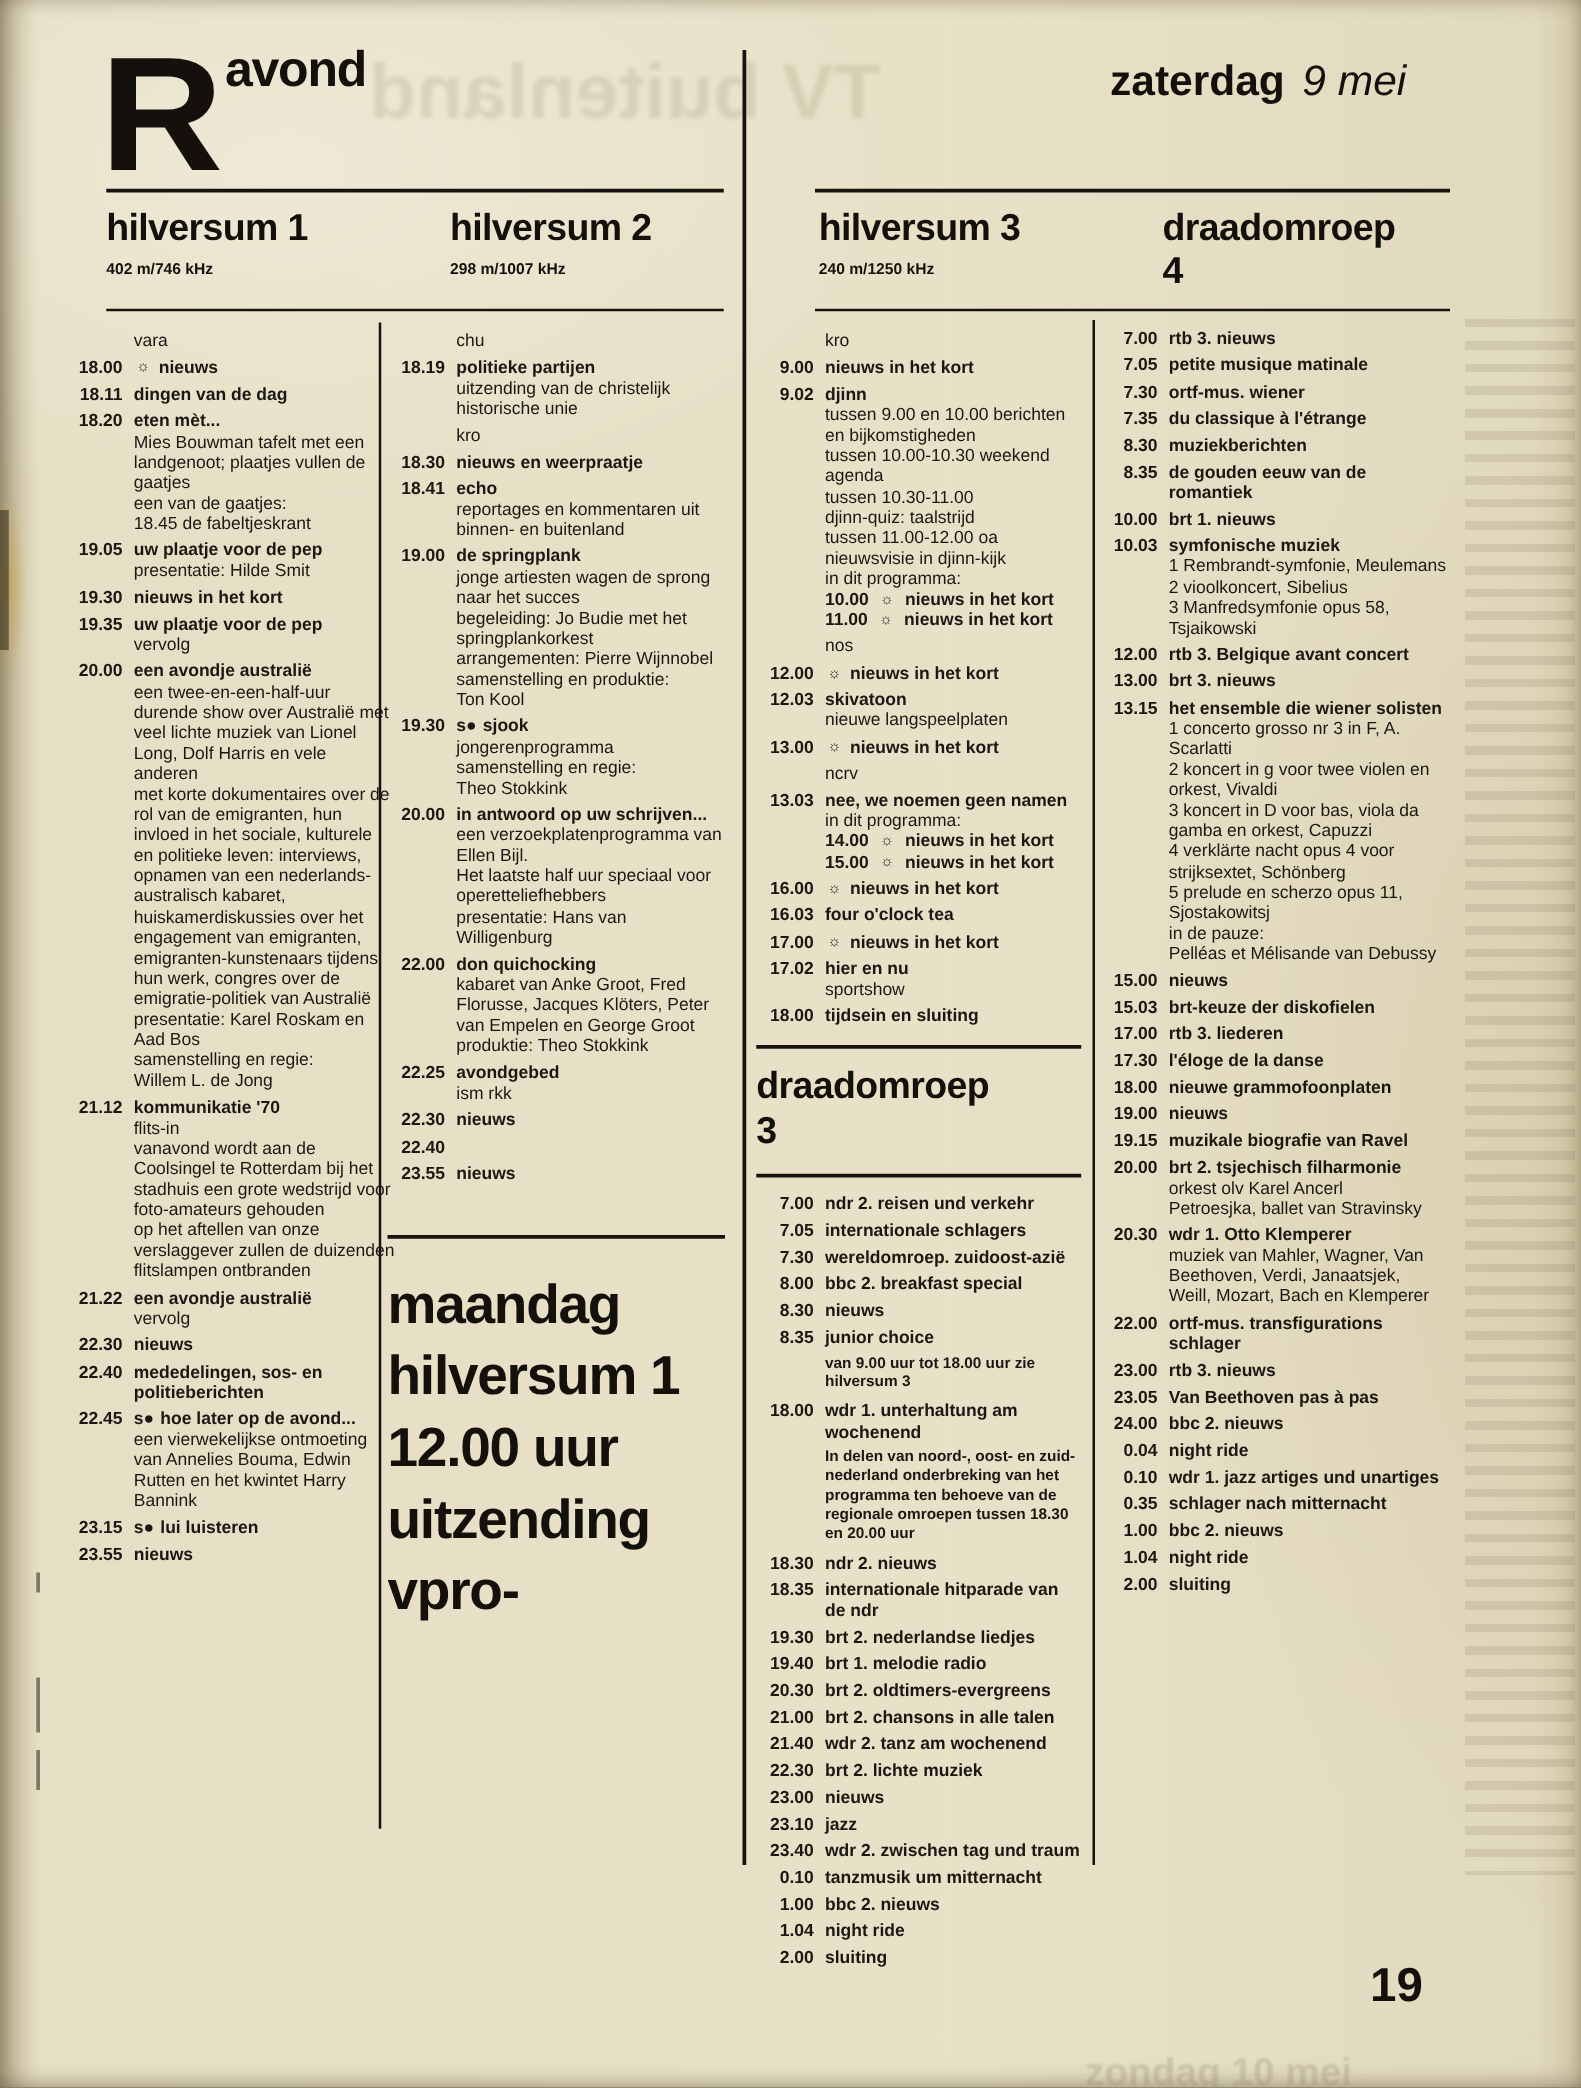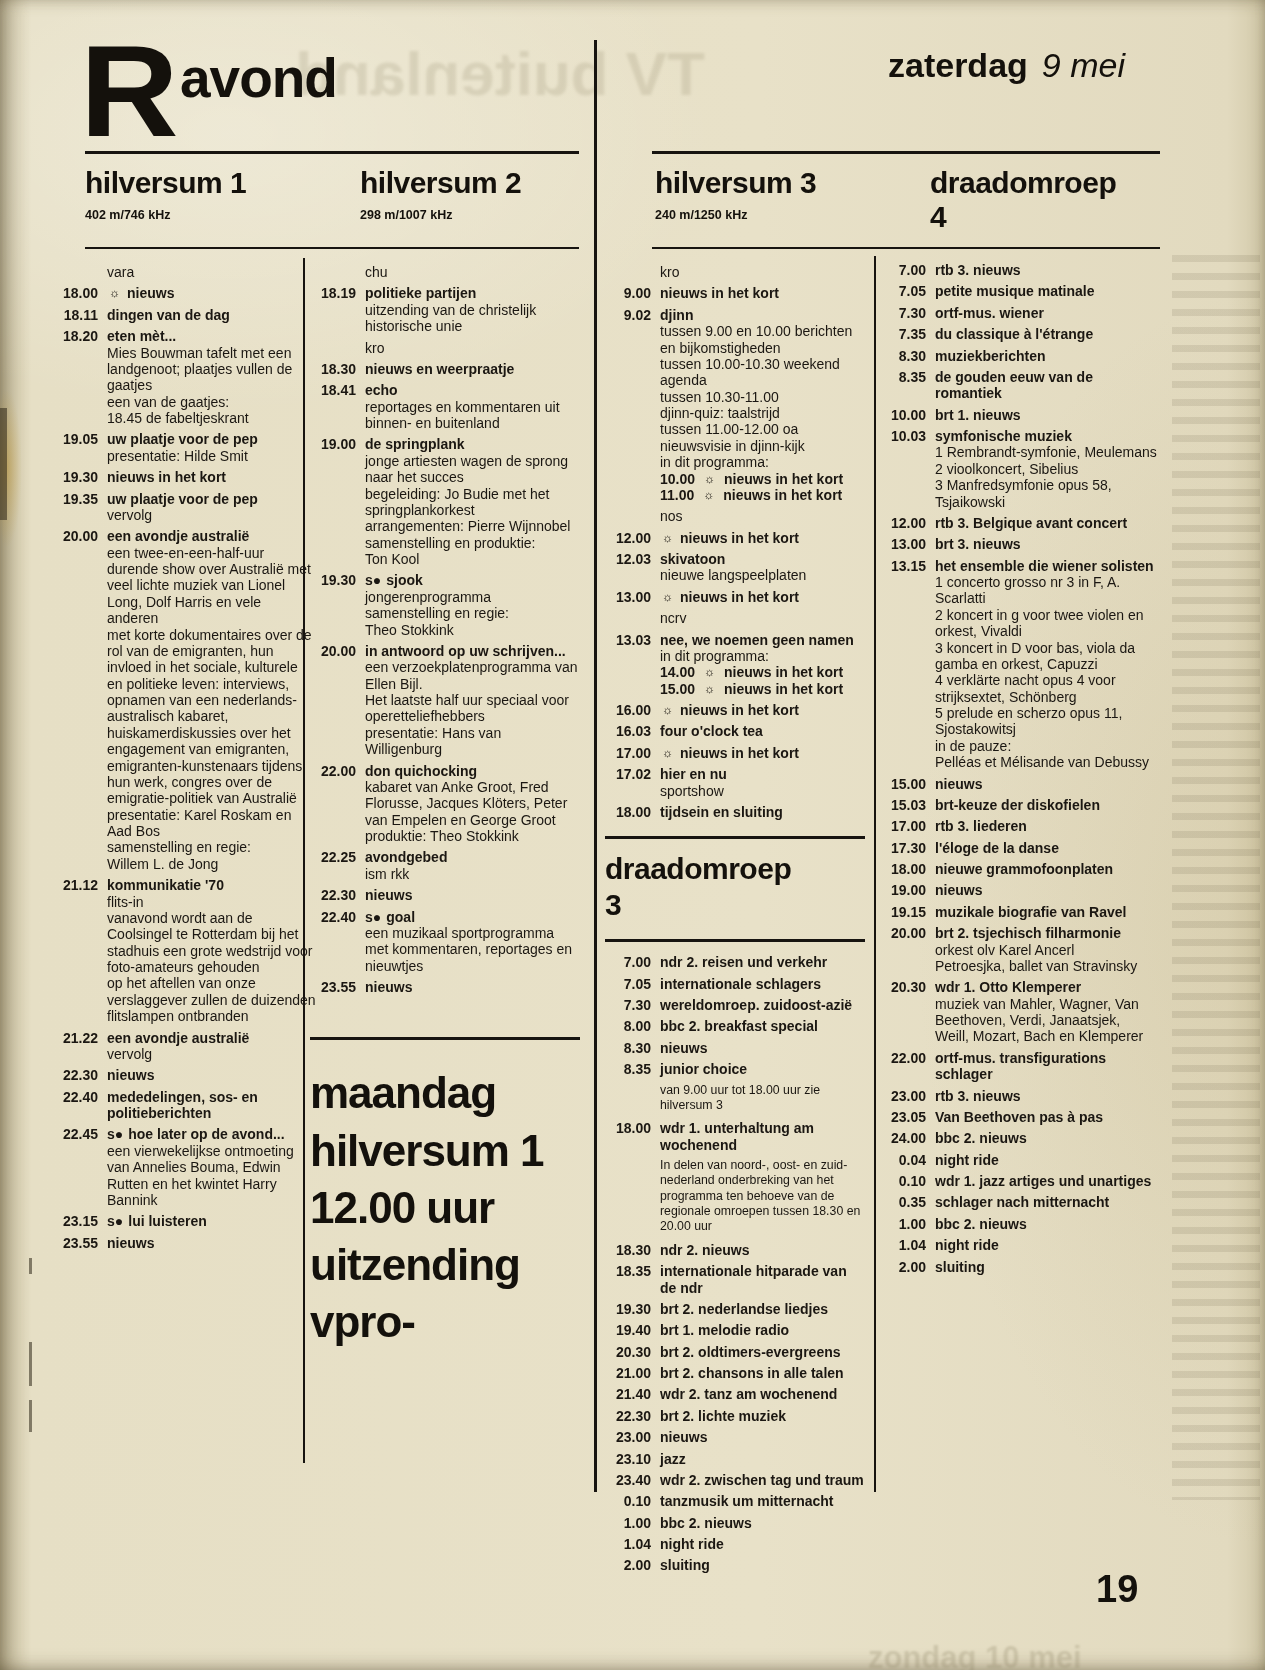--- a/index.html
+++ b/index.html
@@ -16,21 +16,21 @@
       linear-gradient(90deg, #c9bf9f 0%, #e6dfc5 2.5%, #e8e1c8 60%, #e2dabf 97%, #d2c9a9 100%);
     box-shadow:
       inset 14px 0 22px -12px rgba(70,58,32,.55),
       inset -8px 0 18px -10px rgba(70,58,32,.35),
       inset 0 -12px 20px -12px rgba(70,58,32,.40),
       inset 0 10px 18px -12px rgba(110,95,60,.28);
   }
 
   
   .logo-r{position:absolute;left:80px;top:26px;font-size:130px;font-weight:bold;line-height:1;color:#14110c;transform:scaleX(1.05);transform-origin:left top;letter-spacing:-2px;}
-  .logo-word{position:absolute;left:180px;top:46px;font-size:55px;font-weight:bold;letter-spacing:-1px;color:#14110c;}
+  .logo-word{position:absolute;left:180px;top:34px;font-size:40px;font-weight:bold;letter-spacing:-1px;color:#14110c;}
   .dateline{position:absolute;left:888px;top:46px;font-size:34px;color:#14110c;white-space:nowrap;}
   .dateline .day{font-weight:bold;margin-right:14px;}
   .dateline .date{font-weight:normal;font-style:italic;}
   .pageno{position:absolute;left:1096px;top:1568px;font-size:38px;font-weight:bold;color:#14110c;}
 
   
   .hrule{position:absolute;background:#171410;}
   .vrule{position:absolute;background:#171410;}
 
   
@@ -39,21 +39,21 @@
   .station-freq{font-size:12.5px;font-weight:bold;margin-top:8px;color:#14110c;}
 
   
   .listing{position:absolute;font-size:14px;line-height:1.17;color:#1b1712;}
   .entry{display:flex;margin-bottom:5px;}
   .time{width:46px;flex:none;font-weight:bold;text-align:right;}
   .txt{margin-left:9px;flex:1;min-width:0;}
   .ptitle{font-weight:bold;}
   .pbody{white-space:pre-line;}
   .network{margin:2px 0 5px 55px;}
-  .note{font-weight:normal;font-size:12.3px;line-height:1.25;margin:3px 0 7px 55px;}
+  .note{font-weight:bold;font-size:12.3px;line-height:1.25;margin:3px 0 7px 55px;}
   .subentry{font-weight:bold;}
   .subentry .sub-time{font-weight:bold;}
   .star{font-size:12px;display:inline-block;margin:0 7px 0 2px;position:relative;top:-1px;}
   .subentry .star{margin:0 9px;}
   .stereo{font-weight:bold;margin-right:5px;}
 
   
   .colrule{height:3px;background:#171410;margin:16px 0 12px;}
   .d3title{font-size:30px;font-weight:bold;letter-spacing:-0.5px;line-height:1.2;margin:4px 0 8px;color:#14110c;}
 
@@ -290,24 +290,20 @@
           </div>
         </div>
         <div class="entry">
           <div class="time">22.30</div>
           <div class="txt">
             <div><span class="ptitle">nieuws</span></div>
           </div>
         </div>
         <div class="entry">
           <div class="time">22.40</div>
-          <div class="txt">
-            <div><span class="stereo">s●</span><span class="ptitle">goal</span></div>
-            <div class="pbody">een muzikaal sportprogramma met kommentaren, reportages en nieuwtjes</div>
-          </div>
         </div>
         <div class="entry">
           <div class="time">23.55</div>
           <div class="txt">
             <div><span class="ptitle">nieuws</span></div>
           </div>
         </div>
       </div>
     <div class="promo-rule"></div>
     <div class="promo" id="promo-lines">

